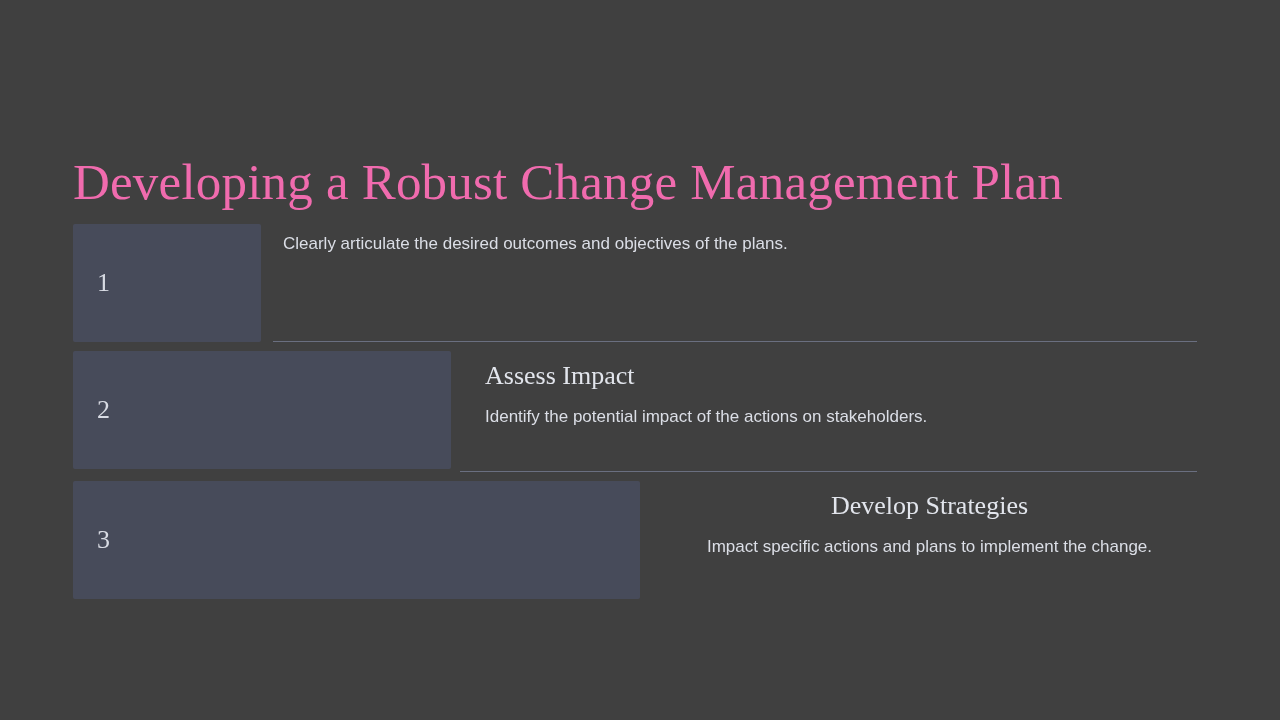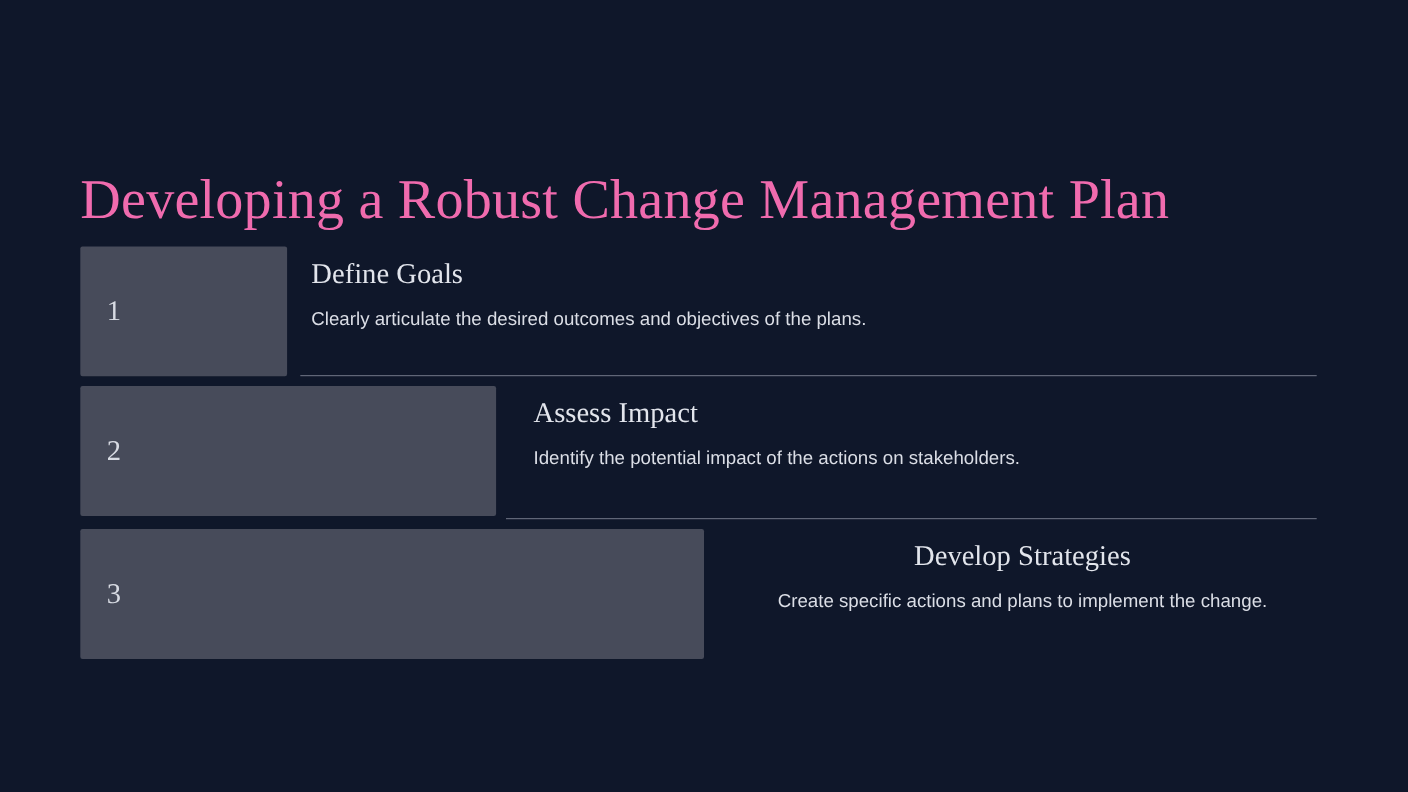--- a/index.html
+++ b/index.html
@@ -13,21 +13,21 @@
     font-family: "Liberation Sans", sans-serif;
     overflow: hidden;
     position: relative;
   }
 
   #slide {
     position: absolute;
     left: 0; top: 0;
     width: 1280px;
     height: 720px;
-    background: #0f172a;
+    background: #404040;
   }
 
   #page-title {
     position: absolute;
     left: 73px;
     top: 114px;
     width: 1130px;
     font-family: "Liberation Serif", "DejaVu Serif", serif;
     font-size: 51px;
     line-height: 68px;
@@ -124,21 +124,20 @@
 
   <h1 id="page-title">Developing a Robust Change Management Plan</h1>
 
   <div id="steps">
 
     <div class="step-row row-0">
       <div class="step-card">
         <span class="step-number">1</span>
       </div>
       <div class="step-text">
-        <div class="step-heading">Define Goals</div>
         <div class="step-desc">Clearly articulate the desired outcomes and objectives of the plans.</div>
       </div>
       <div class="step-divider"></div>
     </div>
 
     <div class="step-row row-1">
       <div class="step-card">
         <span class="step-number">2</span>
       </div>
       <div class="step-text">
@@ -147,19 +146,19 @@
       </div>
       <div class="step-divider"></div>
     </div>
 
     <div class="step-row row-2">
       <div class="step-card">
         <span class="step-number">3</span>
       </div>
       <div class="step-text">
         <div class="step-heading">Develop Strategies</div>
-        <div class="step-desc">Create specific actions and plans to implement the change.</div>
+        <div class="step-desc">Impact specific actions and plans to implement the change.</div>
       </div>
 
     </div>
 
   </div>
 </div>
 
 </body></html>

